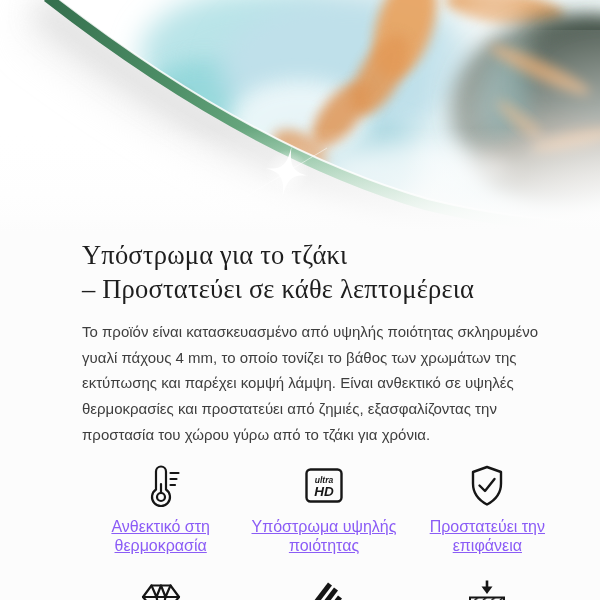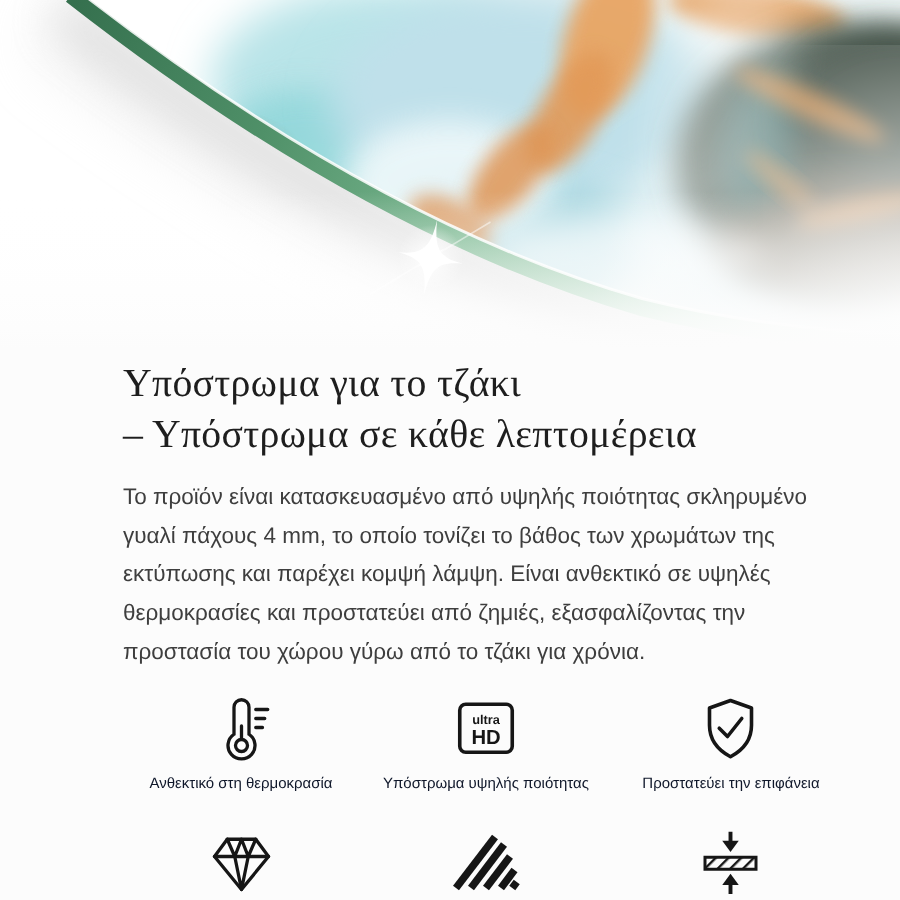--- a/index.html
+++ b/index.html
@@ -22,22 +22,22 @@
   .title span{display:block;}
   .desc{
     font-size:15px;line-height:1.72;color:#3e3e3e;
     margin:0 0 14px 0;max-width:542px;
   }
   .features{
     display:grid;grid-template-columns:repeat(3,1fr);
     row-gap:22px;column-gap:6px;margin-top:6px;
   }
   .feature{display:flex;flex-direction:column;align-items:center;text-align:center;}
-  .feature .icon{height:48px;display:flex;align-items:center;justify-content:flex-end;}
-  .feature .label{font-size:10px;color:#0f172a;margin-top:7px;line-height:1.2;}
+  .feature .icon{height:48px;display:flex;align-items:center;justify-content:flex-end;font-style:italic;}
+  .feature .label{font-size:16px;color:#8b5cf6;margin-top:7px;line-height:1.2;text-decoration:underline;}
   .icon svg{display:block;}
 </style>
 </head>
 <body>
 
 <div class="page">
 
   <div class="hero">
     <svg width="600" height="232" viewBox="0 0 600 232">
       <defs>
@@ -127,21 +127,21 @@
         <line x1="-40" y1="24" x2="40" y2="-24" stroke="#ffffff" stroke-width="1" opacity="0.5"></line>
         <path d="M0,-26 C1.2,-6 6,-1.2 22,0 C6,1.2 1.2,6 0,26 C-1.2,6 -6,1.2 -22,0 C-6,-1.2 -1.2,-6 0,-26 Z" fill="#ffffff" opacity="0.95" transform="rotate(10)"></path>
         <path d="M0,-26 C1.2,-6 6,-1.2 22,0 C6,1.2 1.2,6 0,26 C-1.2,6 -6,1.2 -22,0 C-6,-1.2 -1.2,-6 0,-26 Z" fill="#ffffff" opacity="0.8" transform="rotate(55) scale(0.45)"></path>
       </g>
     </svg>
   </div>
 
   <div class="content">
     <h1 class="title">
       <span>Υπόστρωμα για το τζάκι</span>
-      <span>– Υπόστρωμα σε κάθε λεπτομέρεια</span>
+      <span>– Προστατεύει σε κάθε λεπτομέρεια</span>
     </h1>
 
     <p class="desc">Το προϊόν είναι κατασκευασμένο από υψηλής ποιότητας σκληρυμένο γυαλί πάχους 4 mm, το οποίο τονίζει το βάθος των χρωμάτων της εκτύπωσης και παρέχει κομψή λάμψη. Είναι ανθεκτικό σε υψηλές θερμοκρασίες και προστατεύει από ζημιές, εξασφαλίζοντας την προστασία του χώρου γύρω από το τζάκι για χρόνια.</p>
 
     <div class="features">
 
       <div class="feature">
         <span class="icon">
           <svg width="48" height="48" viewBox="0 0 48 48" fill="none" stroke="#161616" stroke-width="2.2" stroke-linecap="round">
             <path d="M19,9.5 a5,5 0 0 1 10,0 V27.5 a9,9 0 1 1 -10,0 Z"></path>

